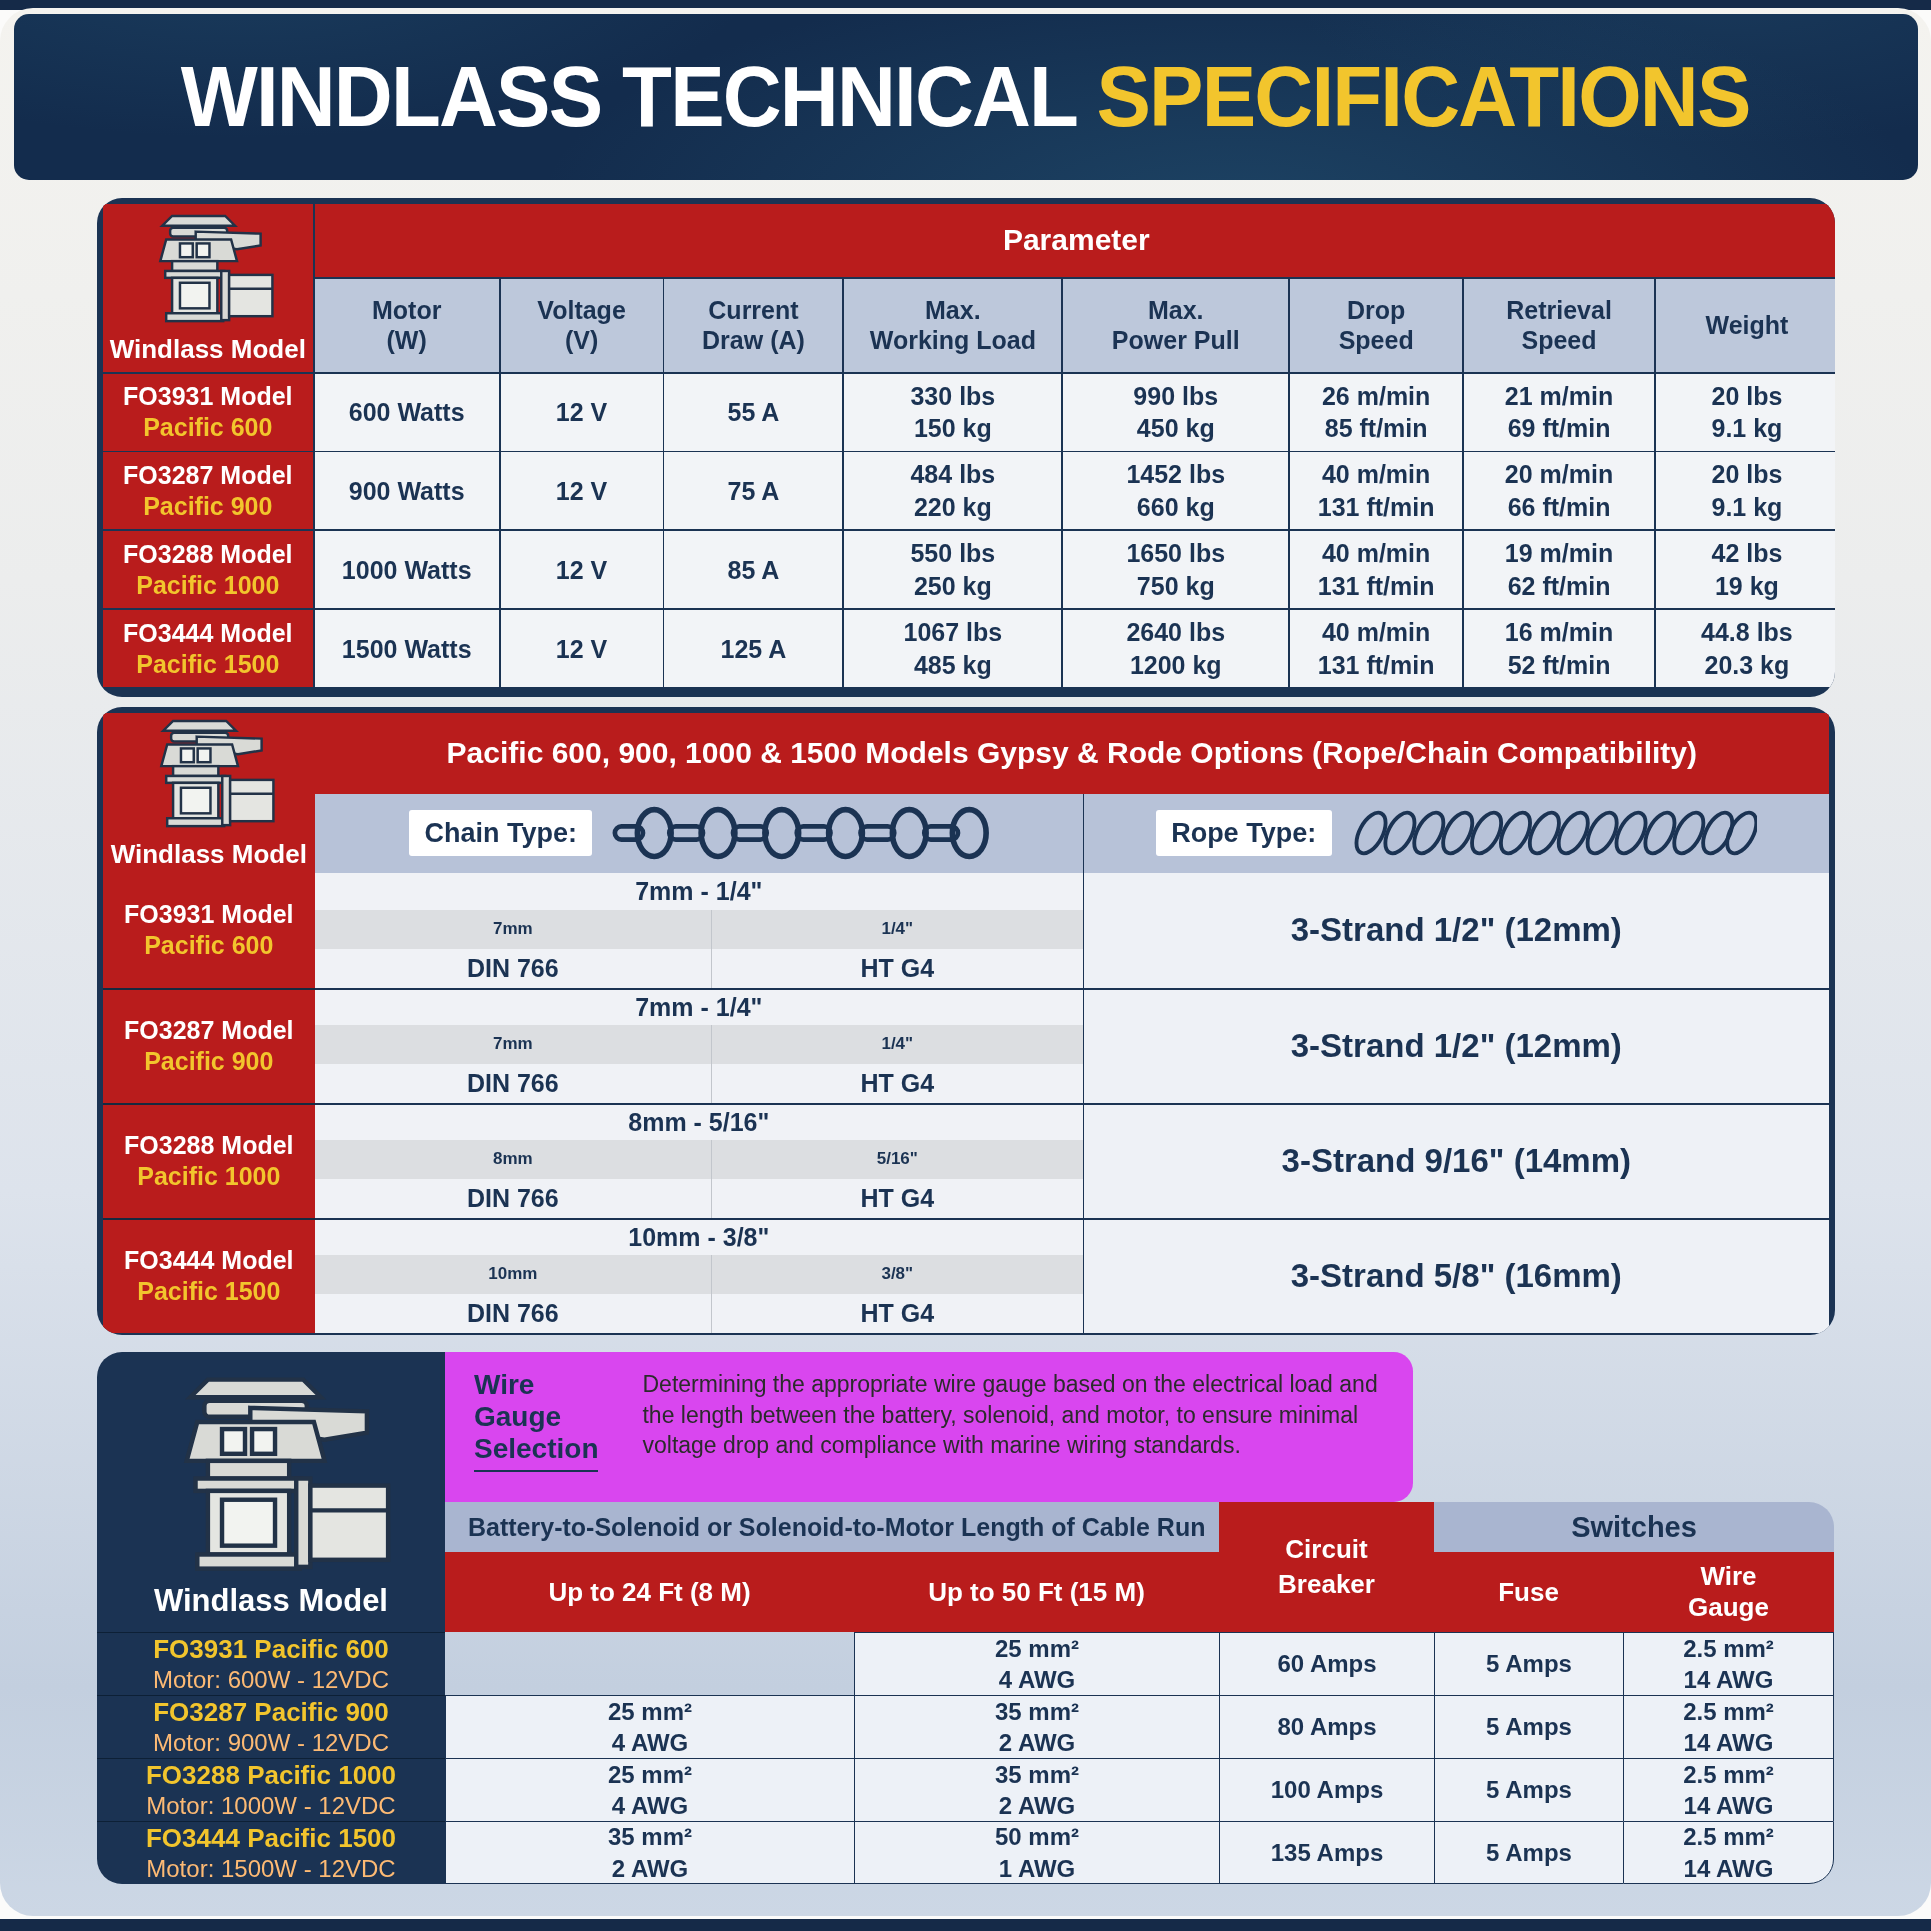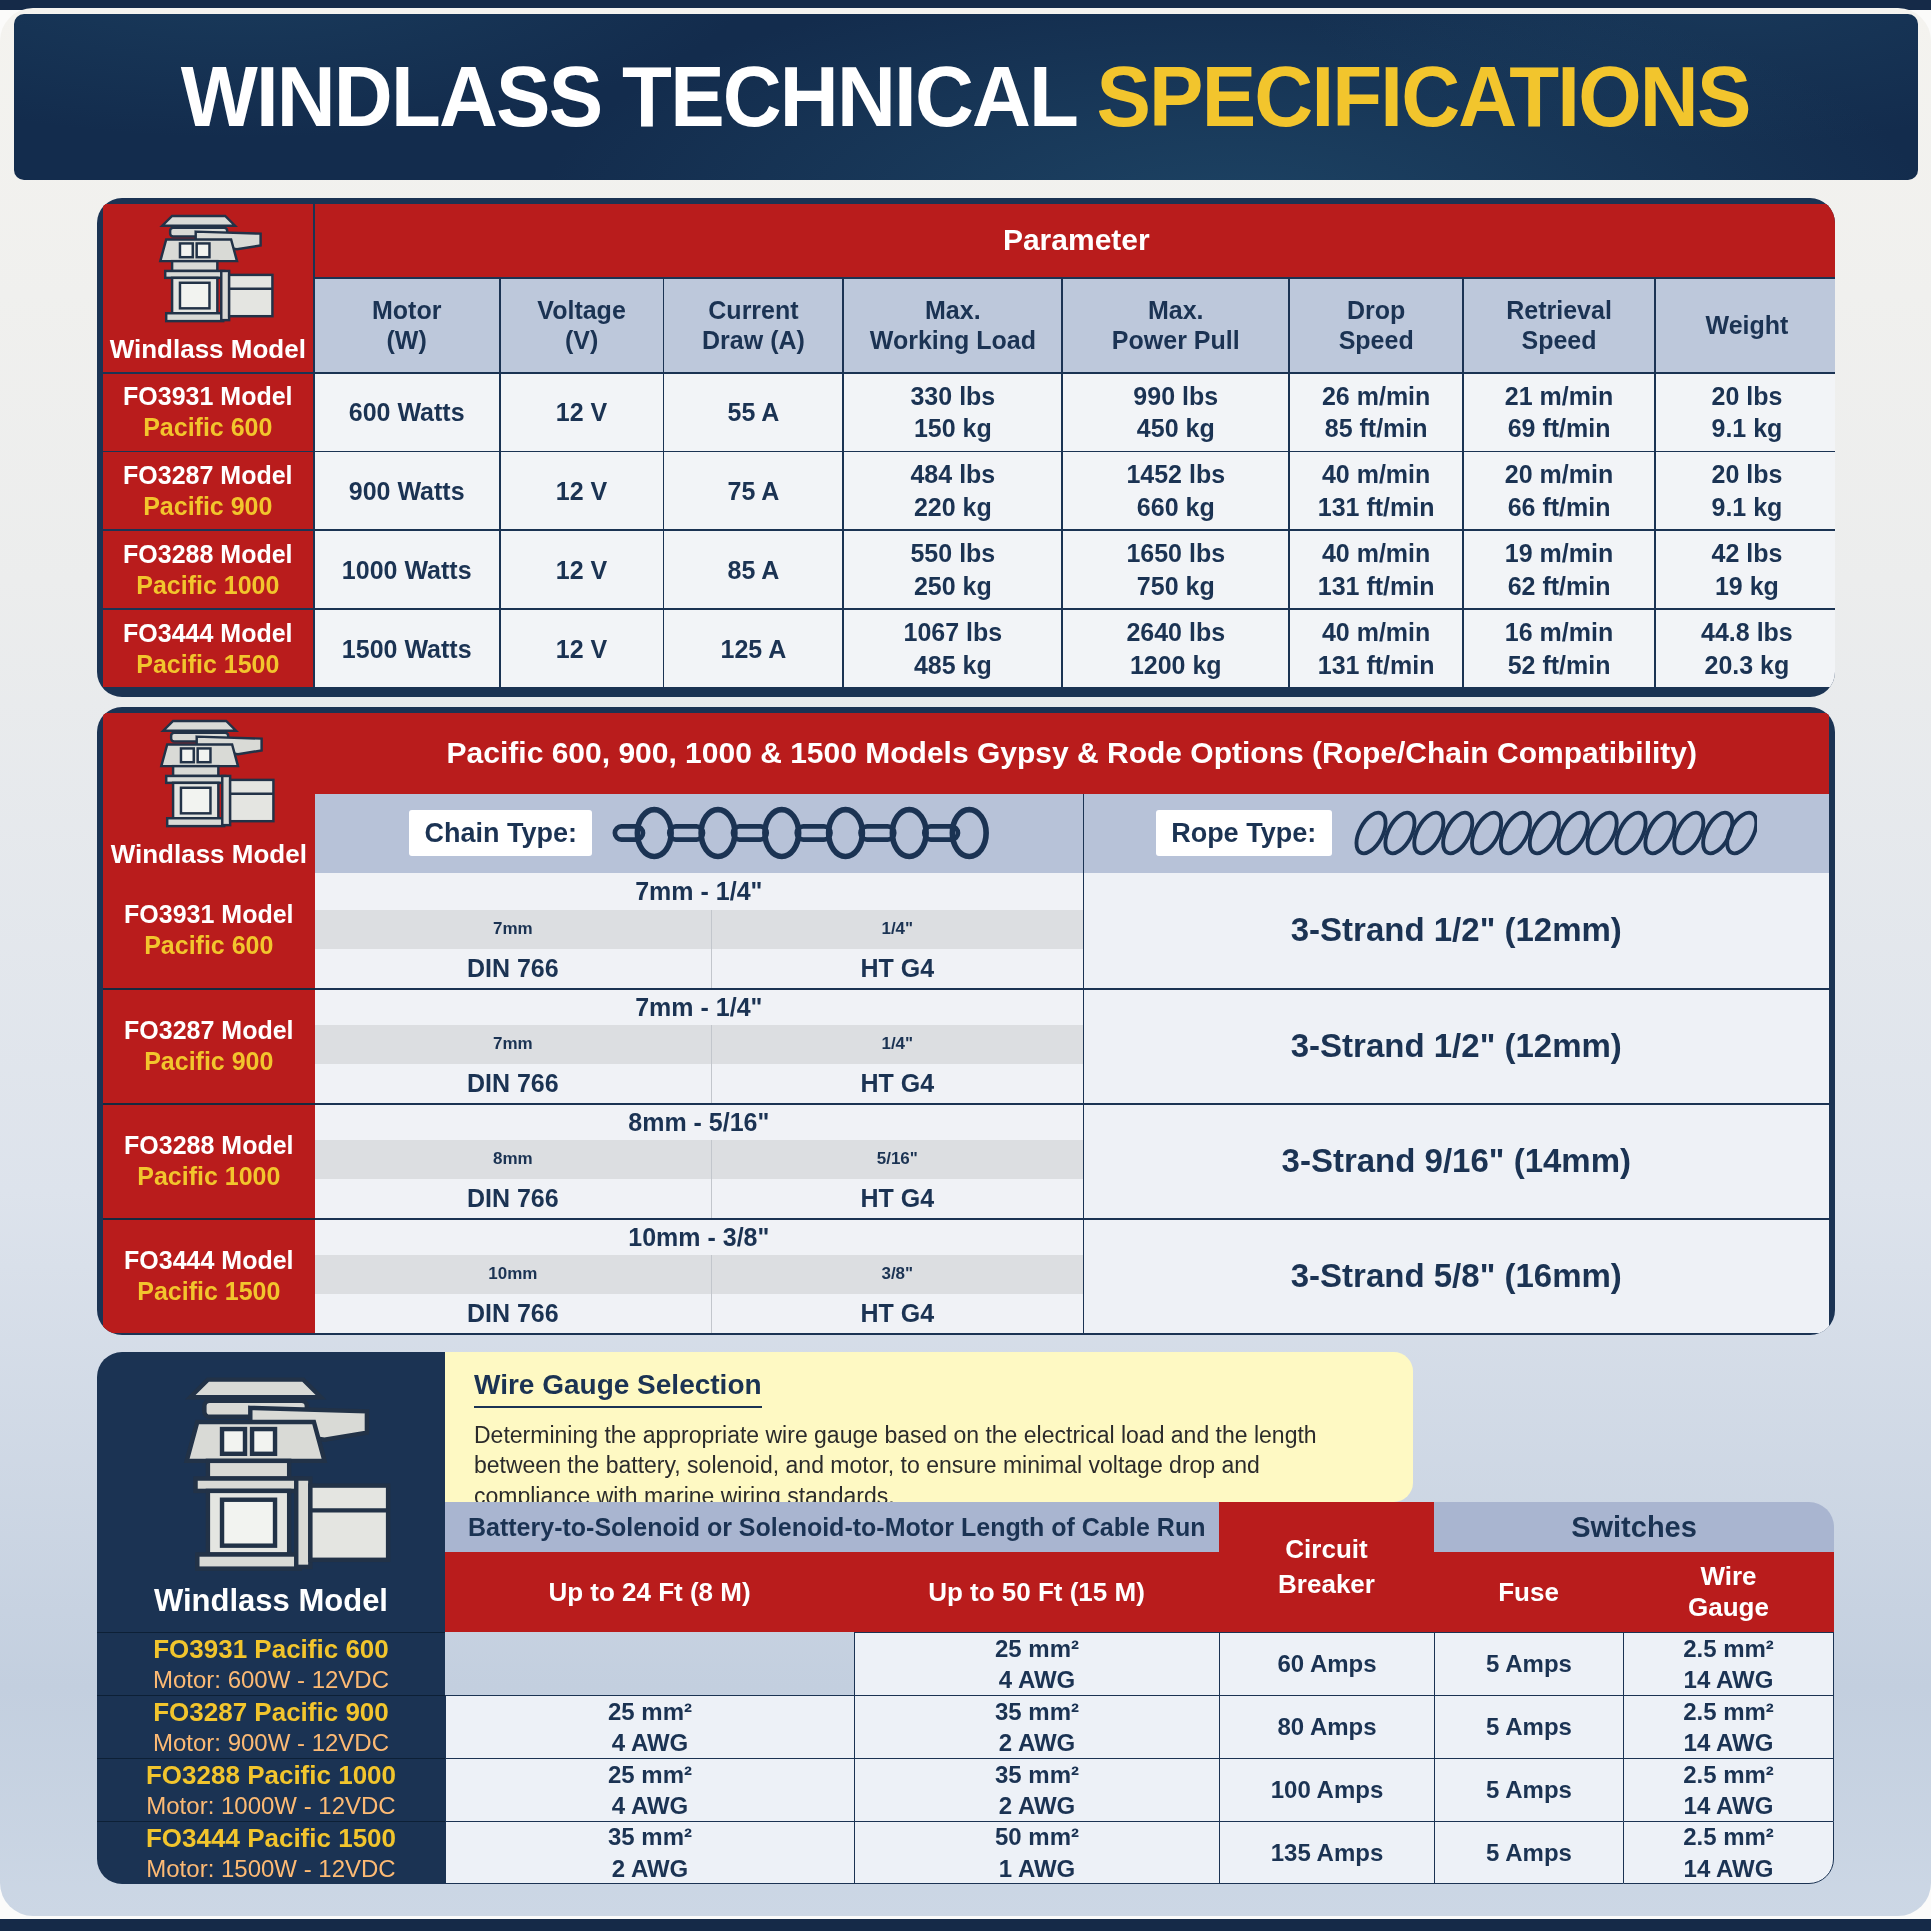--- a/index.html
+++ b/index.html
@@ -13,21 +13,21 @@
   .edge-strip.top{top:0;height:9.7px;}
   .edge-strip.bottom{top:1919px;height:11.6px;}
   .content-bg{
     position:absolute;left:0;top:7.7px;width:1931px;height:1908px;
     border-radius:33px;
     background:linear-gradient(180deg,#f4f3ef 0%,#eceded 30%,#dde3ec 62%,#c3cfdf 88%,#ccd7e5 100%);
   }
   
   .banner{
     position:absolute;left:13.5px;top:13.5px;width:1904px;height:166px;
-    border-radius:10px;
+    border-radius:15px;
     background:
       radial-gradient(1159px 406px at 64% 120%, rgba(47,109,141,.35), rgba(47,109,141,0) 60%),
       radial-gradient(869px 290px at 12% -30%, rgba(42,96,130,.30), rgba(42,96,130,0) 60%),
       radial-gradient(676px 251px at 90% -20%, rgba(42,96,130,.25), rgba(42,96,130,0) 65%),
       #132c4d;
     display:flex;align-items:center;justify-content:center;
   }
   .banner h1{
     margin:0;font-size:85px;font-weight:800;letter-spacing:-1.9px;white-space:nowrap;
     transform:scaleX(.96);color:#ffffff;
@@ -75,23 +75,23 @@
   .wire{top:1352px;height:531px;background:transparent;overflow:visible;}
   .wire-grid{
     display:grid;width:100%;height:100%;
     grid-template-columns:348px 409px 365px 215px 189px 211px;
     grid-template-rows:150px 50px 80px 63px 63px 63px 63px;
   }
   .wire-left{grid-area:1/1/4/2;background:#1b3353;border-radius:25px 0 0 0;display:flex;flex-direction:column;align-items:center;justify-content:flex-start;padding-top:17.4px;box-sizing:border-box;}
   .wire-left .windlass-svg{width:261px;height:212px;}
   .wire-left .corner-label{font-size:31px;margin-top:1.9px;}
   .infobox{
-    grid-area:1/2/2/5;background:#fef9c3;border-radius:0 19.3px 19.3px 0;
+    grid-area:1/2/2/5;background:#d946ef;border-radius:0 19.3px 19.3px 0;
     margin:0 21px 0 0;padding:17.4px 29px;box-sizing:border-box;
-    display:flex;flex-direction:column;align-items:flex-start;justify-content:flex-start;text-align:left;
+    display:flex;flex-direction:row;align-items:flex-start;justify-content:flex-start;text-align:left;gap:44px;
   }
   .infobox .info-title{font-size:28px;font-weight:700;color:#1b3353;border-bottom:2.9px solid #1b3353;padding-bottom:4.8px;margin-bottom:11.6px;}
   .infobox .info-text{font-size:23px;line-height:1.32;color:#2b2b2b;max-width:908px;}
   .mediumband{background:#a9b5d0;color:#1b3353;font-weight:700;}
   .w-battery{grid-area:2/2/3/4;justify-content:center;align-items:flex-start;padding-left:23px;font-size:25px;text-align:left;}
   .w-cb{grid-area:2/4/4/5;font-size:26px;font-weight:700;line-height:1.35;}
   .w-switches{grid-area:2/5/3/7;border-radius:0 25px 0 0;font-size:29px;}
   .w-sub{font-size:26px;font-weight:700;}
   .w-model{background:#1b3353;border-top:1.9px solid #0d2036;align-items:center;}
   .w-model .m1{color:#f2c52d;font-weight:700;font-size:26px;line-height:1.25;}

